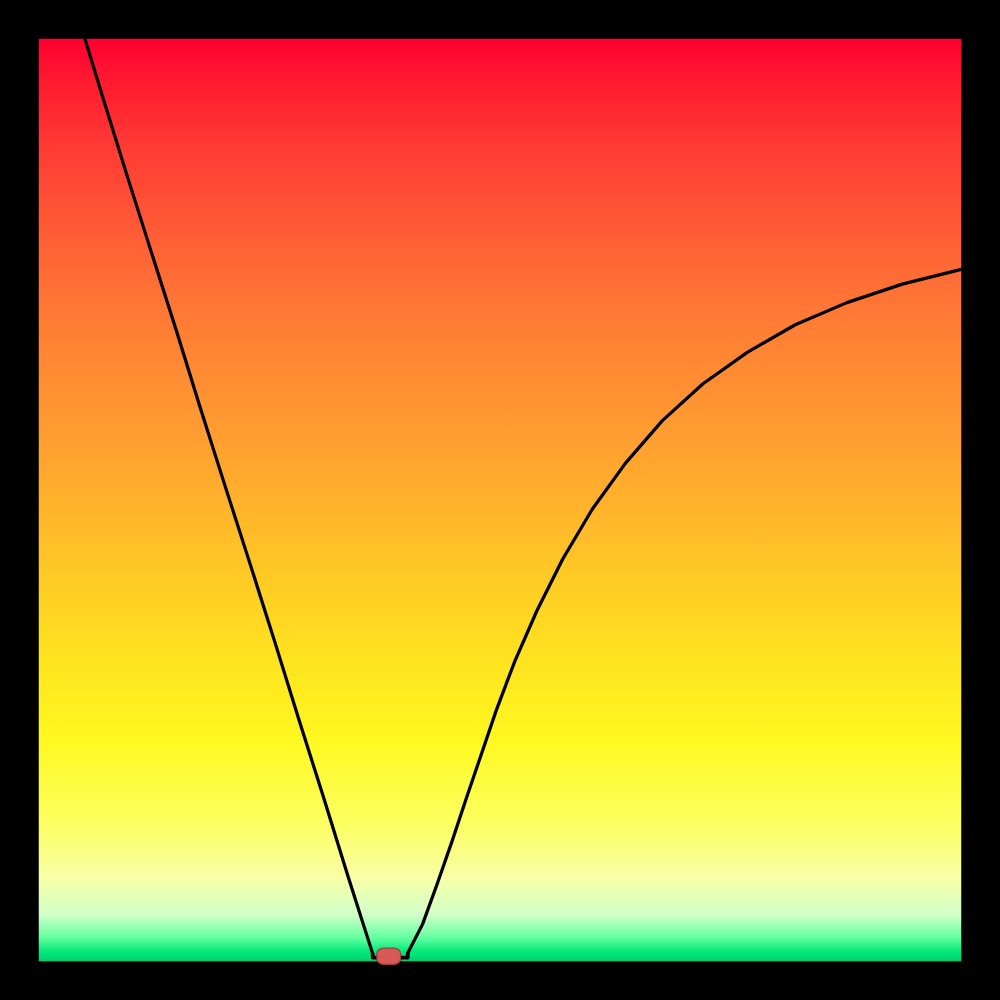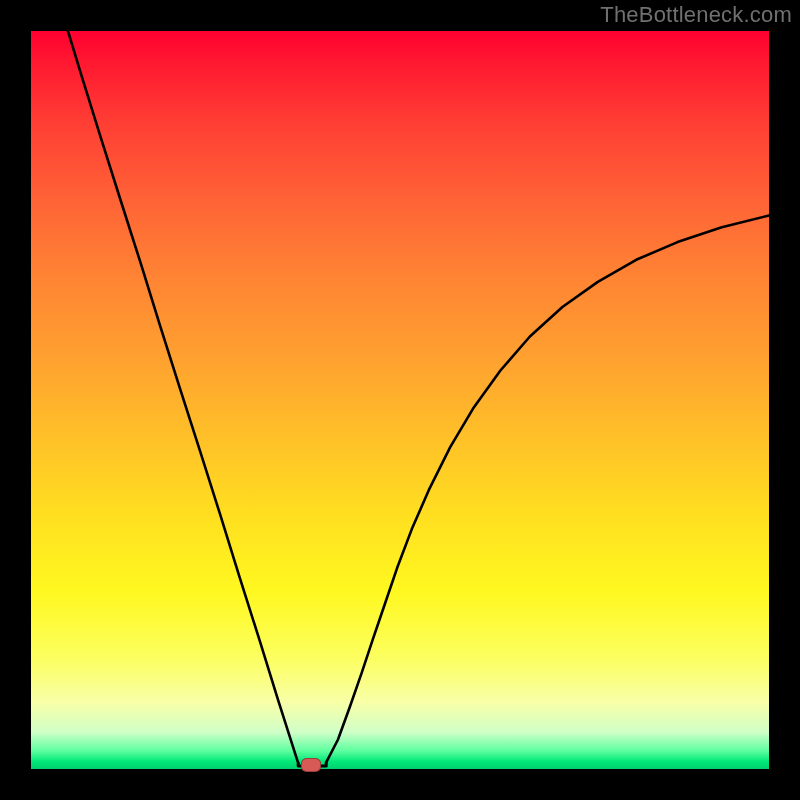--- a/index.html
+++ b/index.html
@@ -78,21 +78,20 @@
     border-radius: 6px / 5px;
     background: #d85a56;
     border: 1px solid #9b3c3a;
     transform: translate(-50%, -50%);
   }
 </style>
 </head>
 <body>
 
 <div class="frame">
-  <div class="watermark">TheBottleneck.com</div>
 
   <div class="plot-area">
     <svg class="curve" viewBox="0 0 738 738" preserveAspectRatio="none">
       <path d="M36.9 0.0 L50.9 45.8 L70.1 107.7 L90.0 170.5 L110.0 233.2 L129.2 295.2 L149.1 357.9 L169.0 419.9 L188.9 482.7 L208.1 544.6 L228.0 607.4 L247.2 669.4 L267.2 732.1"></path>
       <path d="M295.2 731.4 L307.0 708.5 L318.8 676.0 L330.6 642.1 L342.4 606.6 L354.2 572.0 L366.0 537.3 L380.8 498.1 L398.5 457.6 L419.2 416.2 L442.8 376.4 L469.4 339.5 L498.9 305.5 L531.4 276.0 L566.8 250.9 L605.2 228.8 L646.5 211.1 L690.8 196.3 L738.0 184.5"></path>
       <path class="base" d="M267.2 732.1 L267.2 735.0 L295.2 735.0 L295.2 731.4"></path>
     </svg>
     <div class="marker" style="left: 280.44px; top: 734.31px; background: rgb(216, 90, 86);"></div>
   </div>
 </div>

